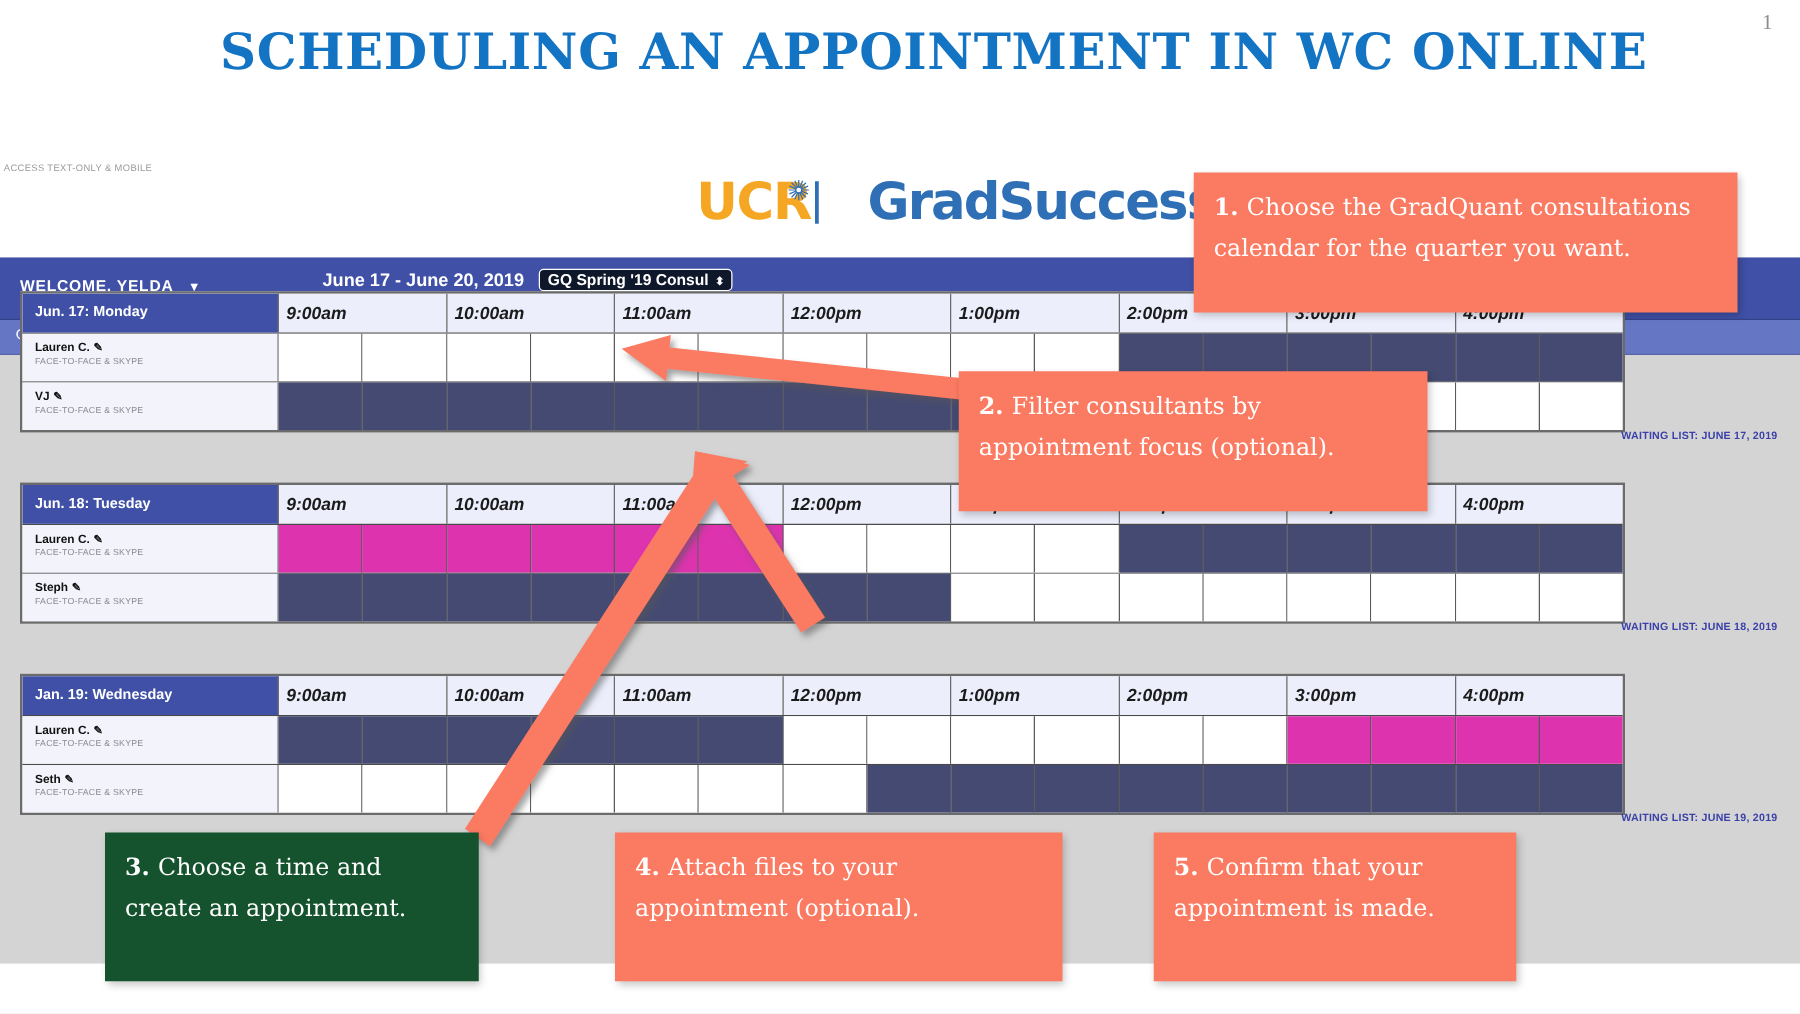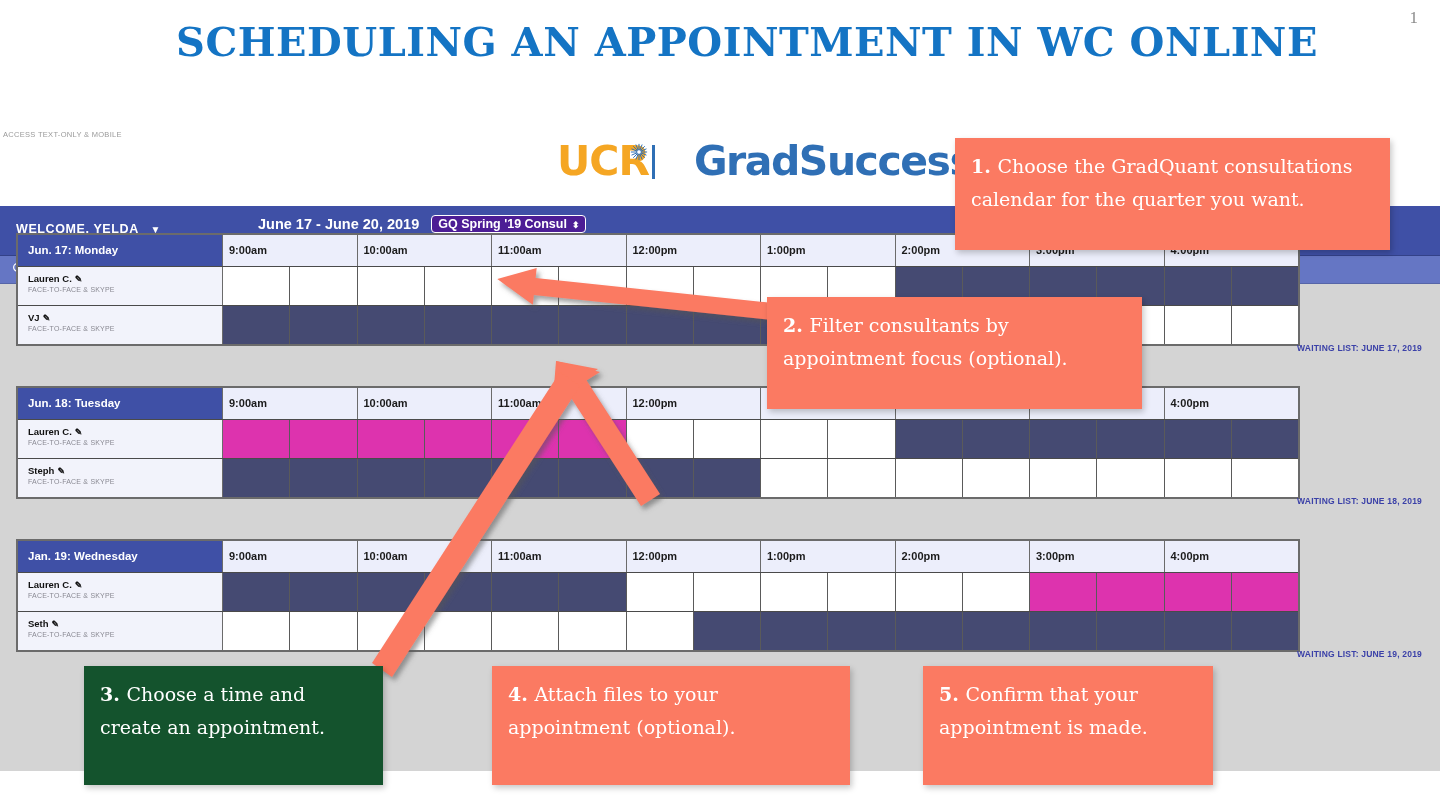--- a/index.html
+++ b/index.html
@@ -54,21 +54,21 @@
     font-size:12.5px;font-weight:bold;letter-spacing:.6px;
   }
   .welcome .caret{font-size:10px;margin-left:8px;}
   .weekline{
     position:absolute;left:258px;top:9px;color:#fff;
     font-size:14.5px;font-weight:bold;white-space:nowrap;
   }
   .termsel{
     display:inline-block;vertical-align:1px;margin-left:8px;
     border:1px solid #fff;border-radius:4px;padding:1px 6px;
-    font-size:12.5px;font-weight:bold;background:#4c1d95;
+    font-size:12.5px;font-weight:bold;background:#0f172a;
   }
   .termsel .updown{margin-left:5px;font-size:9px;}
   .weeknav{
     position:absolute;left:258px;top:31px;color:#e6e9f6;
     font-size:10.5px;font-weight:bold;letter-spacing:.3px;white-space:nowrap;
   }
   .weeknav .cal-ic{
     display:inline-block;width:10px;height:10px;background:#e3e3e3;
     border:1px solid #8d8d8d;border-top:3px solid #c0392b;
     margin-left:6px;vertical-align:-1px;border-radius:1px;
@@ -101,22 +101,22 @@
     border:2px solid #6b6b6b;box-sizing:border-box;
   }
   .day-head{display:flex;height:31px;background:#eceefb;}
   .day-name{
     width:205px;flex:0 0 205px;background:#3F50A6;color:#fff;
     font-size:11.5px;font-weight:bold;line-height:31px;padding-left:10px;
     box-sizing:border-box;border-right:1px solid #6b6b6b;
   }
   .hour{
     flex:1 1 0;border-right:1px solid #6b6b6b;box-sizing:border-box;
-    font-size:11px;font-weight:bold;color:#1b1b1b;
-    line-height:31px;padding-left:6px;
+    font-size:14px;font-weight:bold;color:#1b1b1b;
+    line-height:31px;padding-left:6px;font-style:italic;
   }
   .hour:last-child{border-right:none;}
   .cons-row{display:flex;height:38px;border-top:1px solid #4a4a4a;}
   .cons-name{
     width:205px;flex:0 0 205px;background:#f2f3fb;box-sizing:border-box;
     padding:6px 0 0 10px;border-right:1px solid #6b6b6b;
   }
   .cons-name .nm{font-size:9.5px;font-weight:bold;color:#111;}
   .cons-name .pencil{font-size:9px;margin-left:3px;}
   .cons-name .mode{font-size:7px;color:#8a8a93;letter-spacing:.2px;margin-top:2px;}

